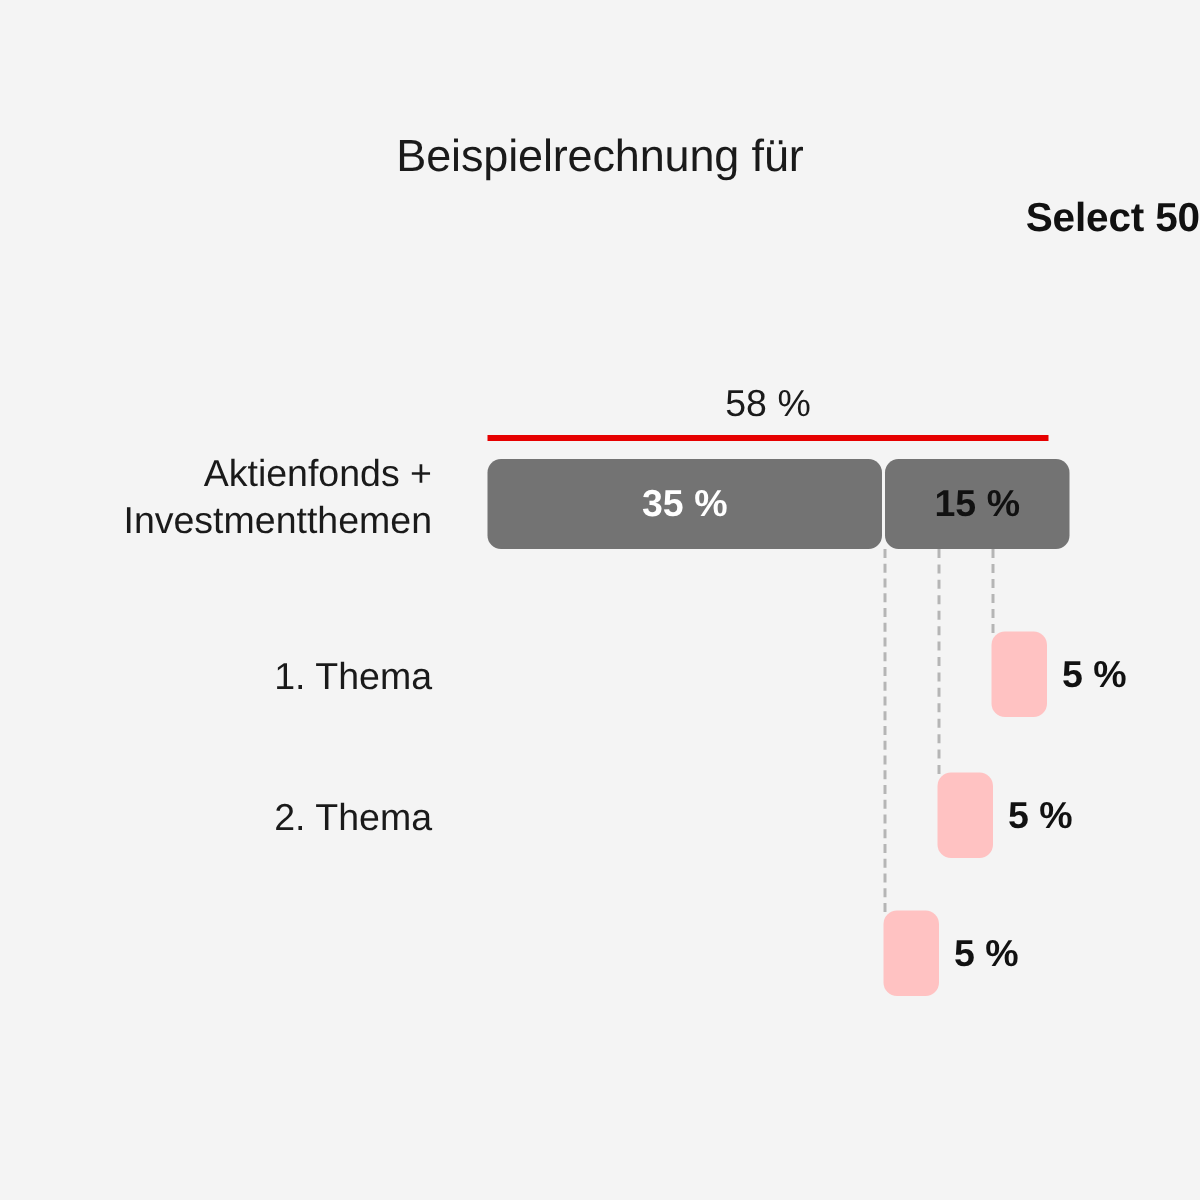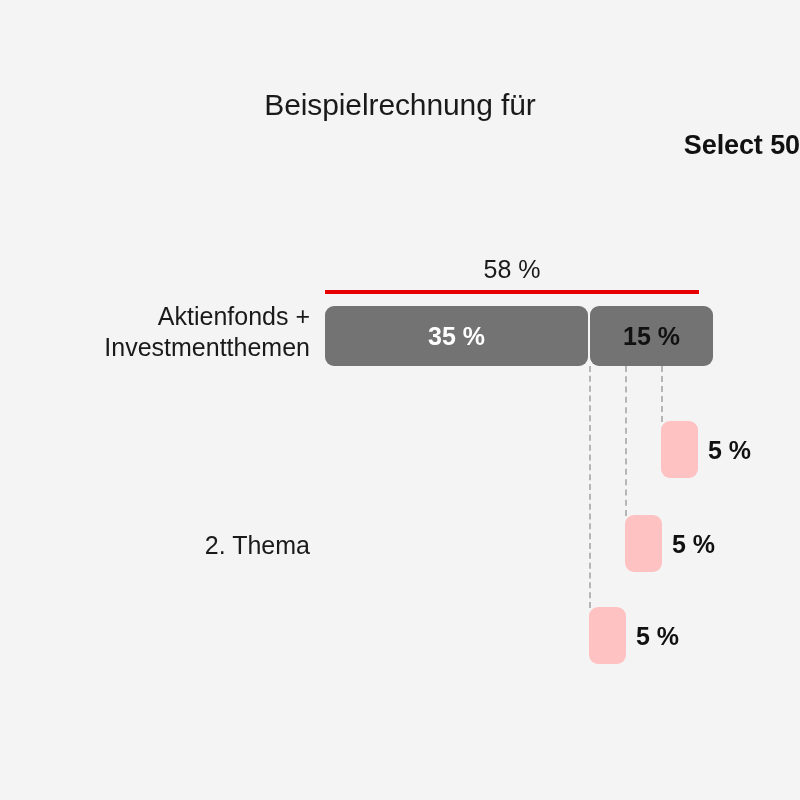--- a/index.html
+++ b/index.html
@@ -102,21 +102,21 @@
     left: 265px;
     width: 123px;
     background: #737373;
     color: #111111;
   }
 
   
   .row-label {
     position: absolute;
     width: 260px;
-    left: 50px;
+    left: 28px;
     text-align: right;
     font-size: 25px;
     font-weight: 400;
     color: #1a1a1a;
     line-height: 1.22;
   }
   .mini-bar {
     position: absolute;
     width: 37px;
     height: 57px;
@@ -150,20 +150,21 @@
   <div class="row-label" style="top:301px;">
     <div>Aktienfonds +</div>
     <div>Investmentthemen</div>
   </div>
 
   <div class="main-bar">
     <div class="seg seg-primary">35 %</div>
     <div class="seg seg-secondary">15 %</div>
   </div>
 
+  <div class="row-label" style="top:436px;">1. Thema</div>
   <div class="mini-bar" style="left:661px; top:421px;"></div>
   <div class="mini-value" style="left:708px; top:436px;">5 %</div>
 
   <div class="row-label" style="top:530px;">2. Thema</div>
   <div class="mini-bar" style="left:625px; top:515px;"></div>
   <div class="mini-value" style="left:672px; top:530px;">5 %</div>
 
   <div class="mini-bar" style="left:589px; top:607px;"></div>
   <div class="mini-value" style="left:636px; top:622px;">5 %</div>
 

